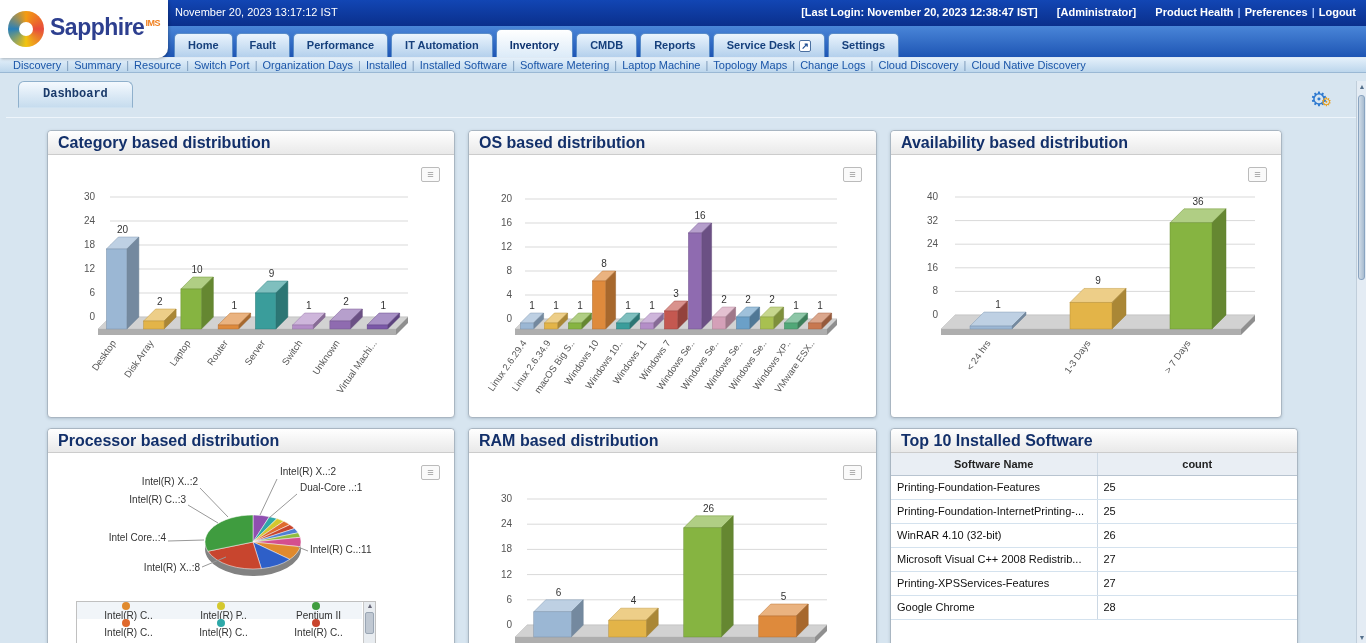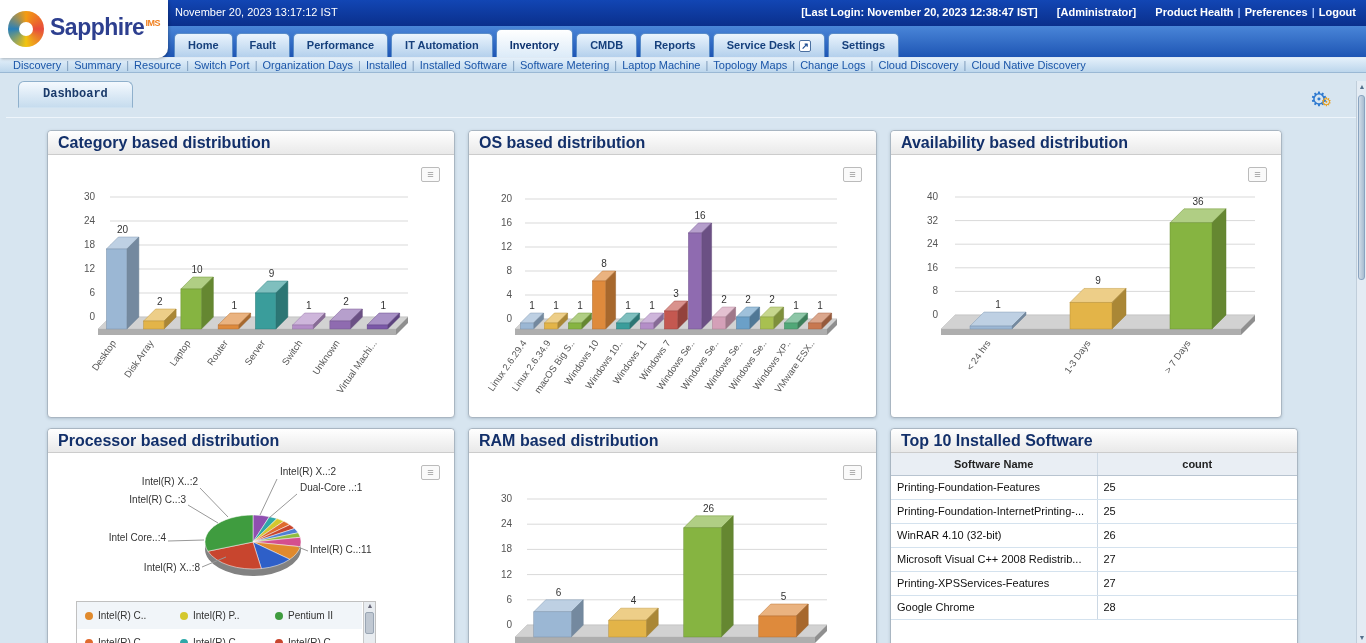--- a/index.html
+++ b/index.html
@@ -65,21 +65,21 @@
     border:1px solid #bbb; border-radius:2px; background:#fafafa; color:#999;
     font-size:11px; line-height:13px; text-align:center; cursor:pointer; z-index:2; }
   svg { font-family:"Liberation Sans", sans-serif; display:block; }
   .chart-svg { position:absolute; left:0; top:14px; }
   .pie-svg { position:absolute; left:0; top:4px; }
 
   
   .legend-box { position:absolute; left:28px; top:148px; width:300px; height:64px;
     border:1px solid #c0c0c0; background:#fff; padding-right:13px; overflow:hidden; }
   .legend-grid { display:grid; grid-template-columns:1fr 1fr 1fr; }
-  .legend-item { display:flex; align-items:center; height:27px; padding-left:8px; font-size:10px; color:#333; }
+  .legend-item { display:flex; align-items:center; height:17px; padding-left:8px; font-size:10px; color:#333;flex-direction:column; }
   .legend-item:nth-child(-n+3) { background:#f1f5f9; }
   .legend-item:nth-child(n+7) { background:#f1f5f9; }
   .legend-dot { width:8px; height:8px; border-radius:50%; margin-right:5px; flex:0 0 8px; }
   .legend-scroll { position:absolute; right:0; top:0; bottom:0; width:12px; background:#e8ecf0;
     border-left:1px solid #c8c8c8; cursor:pointer; }
   .legend-scroll .thumb { position:absolute; left:1px; top:10px; width:9px; height:22px;
     background:#c0c8d2; border:1px solid #9aa6b4; border-radius:2px; }
   .legend-scroll .ar { position:absolute; left:0; width:12px; font-size:7px; color:#667; text-align:center; }
 
   

